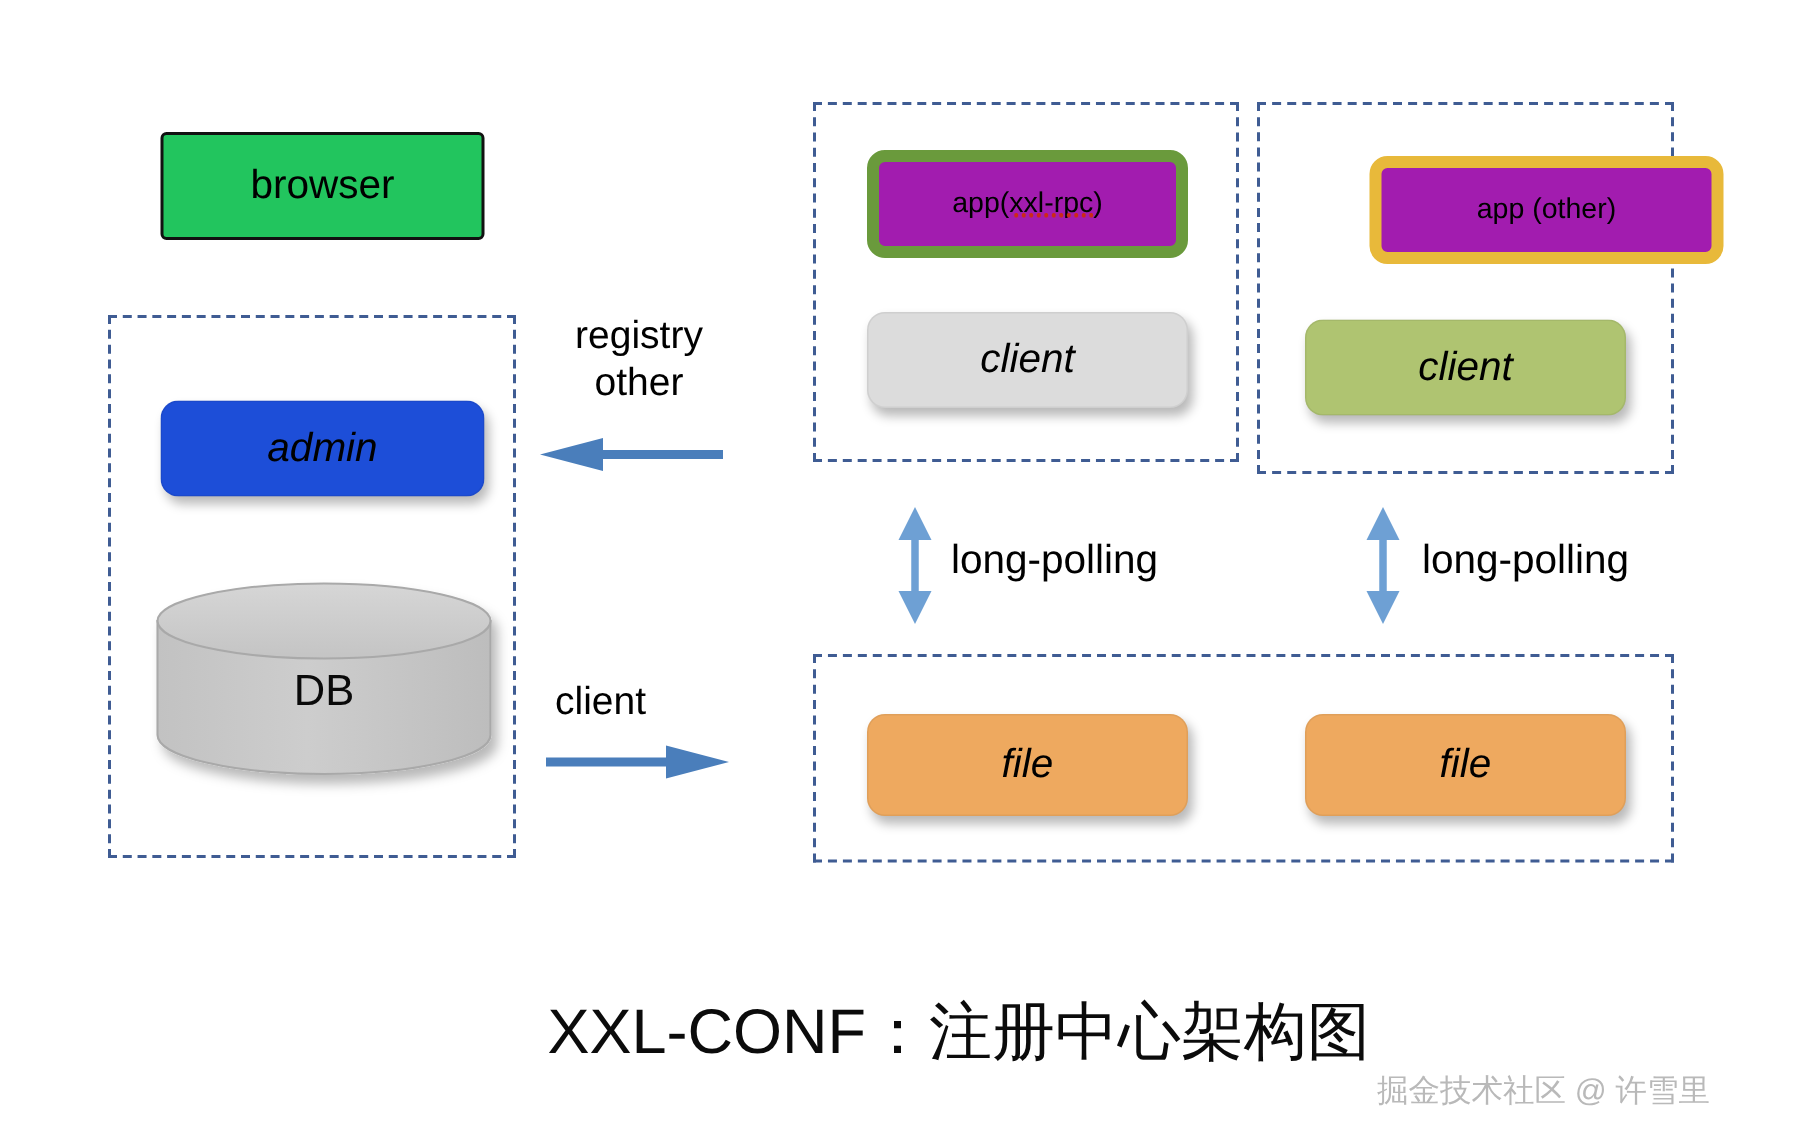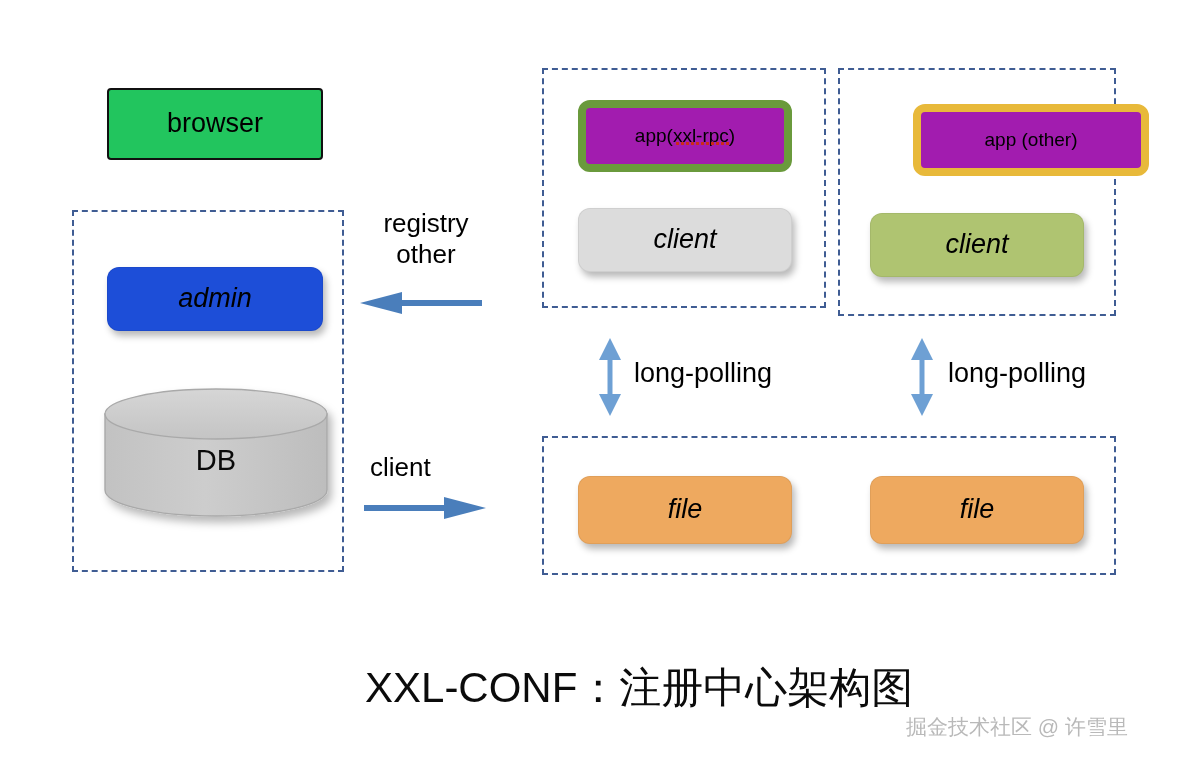--- a/index.html
+++ b/index.html
@@ -87,20 +87,21 @@
     color: #0b0b0b;
     white-space: nowrap;
     letter-spacing: 0px;
   }
 
   .watermark {
     position: absolute;
     font-size: 21px;
     color: #b9b9b9;
     white-space: nowrap;
+    margin-left: 12px;
   }
 
   
   .spell {
     position: relative;
     display: inline-block;
   }
   .spell::after {
     content: "";
     position: absolute;

